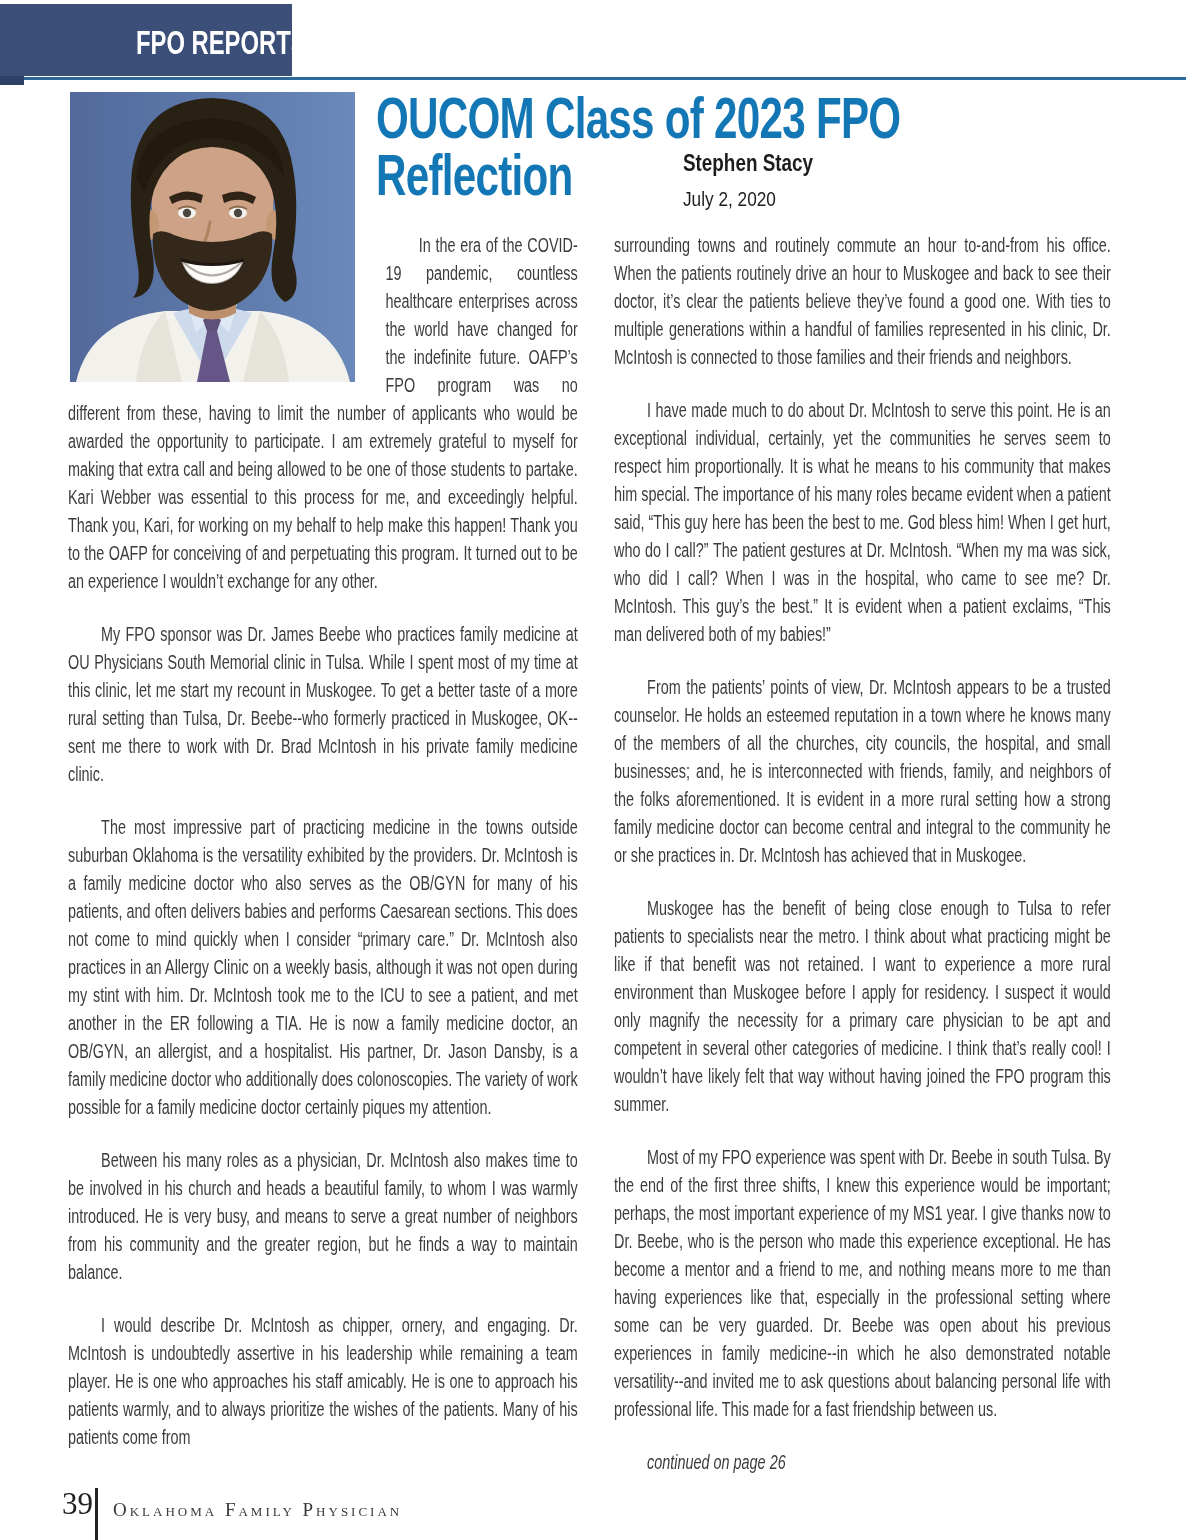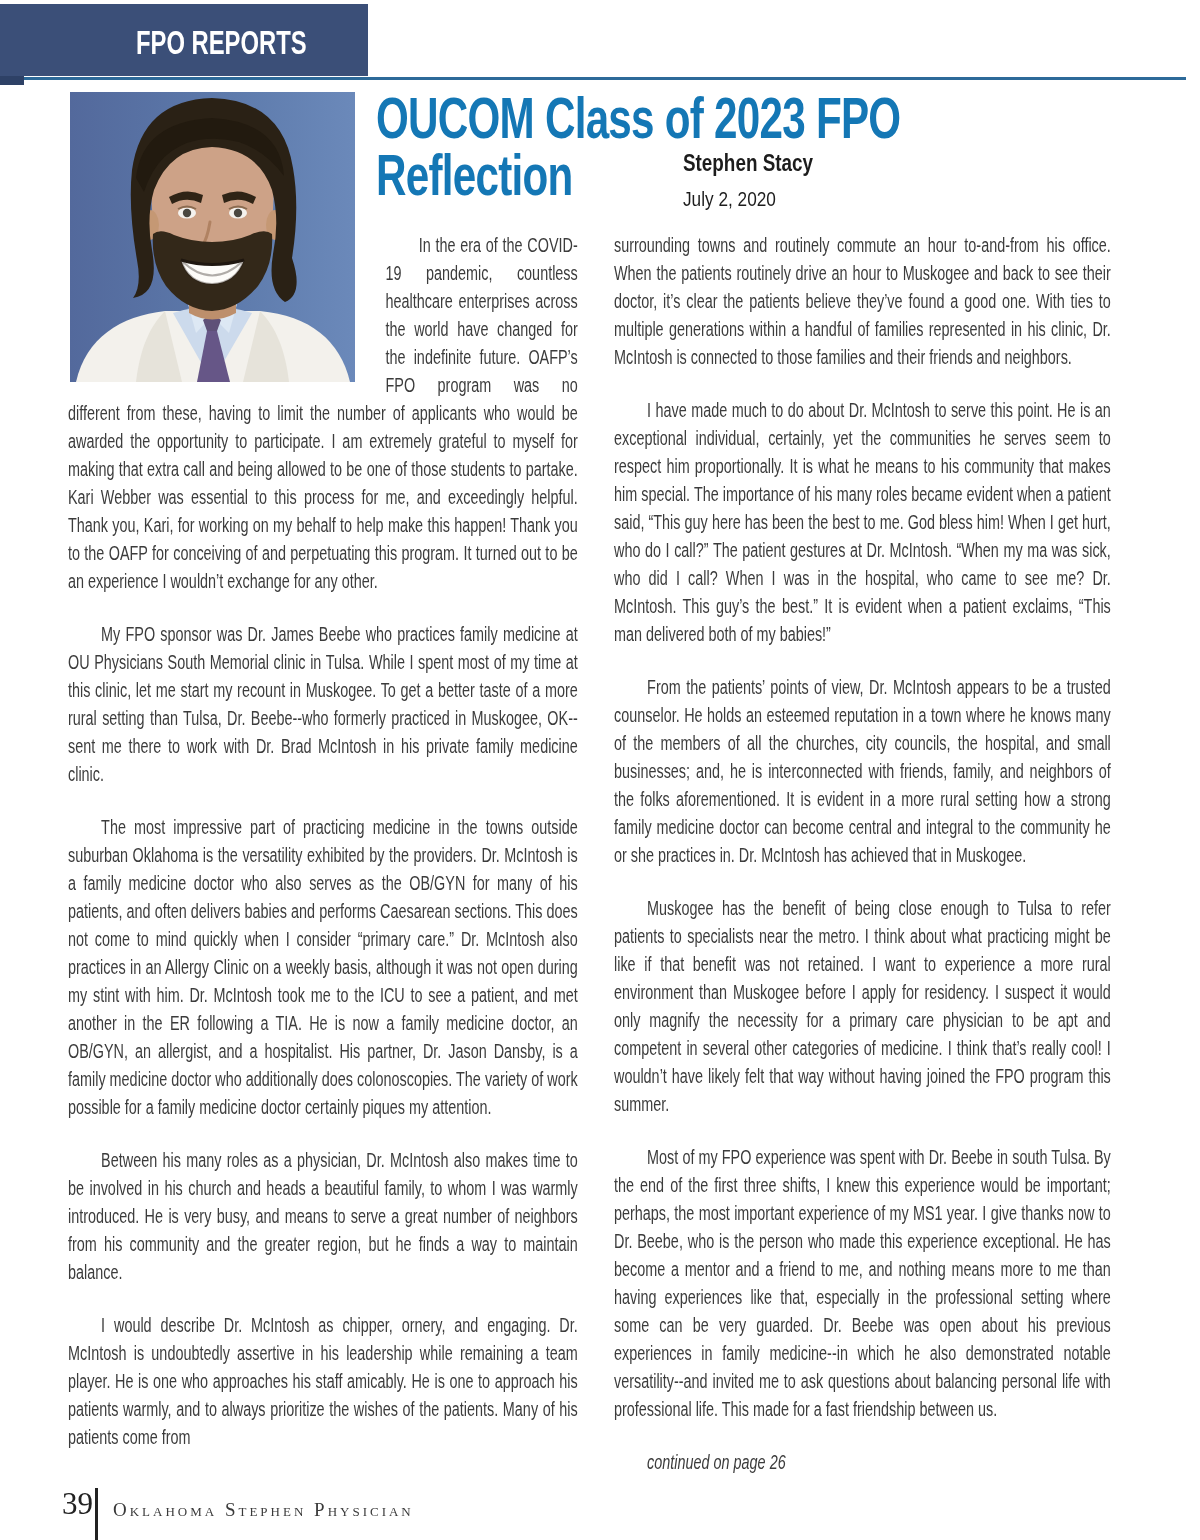--- a/index.html
+++ b/index.html
@@ -2,21 +2,21 @@
 <html lang="en" style="--banner: #3b4f78; --notch: #2e4166; --rule: #2d6a99; --title_blue: #1477b5; --body_text: #3c3c3c;"><head>
 <meta charset="utf-8">
 <style>
   html,body{margin:0;padding:0;background:#ffffff;}
   .page{
     position:relative;width:1200px;height:1540px;background:#ffffff;
     overflow:hidden;font-family:"Liberation Sans",sans-serif;color:#3c3c3c;
   }
   
   .band{
-    position:absolute;left:0;top:4px;width:368px;height:72px;
+    position:absolute;left:0;top:4px;width:292px;height:72px;
     background:var(--banner,#3b4f78);
   }
   .band .kicker{
     position:absolute;left:136px;top:19px;display:inline-block;
     font-size:34px;font-weight:bold;color:#ffffff;letter-spacing:0px;
     white-space:nowrap;transform:scaleX(0.70);transform-origin:0 0;
   }
   .band-notch{position:absolute;left:0;top:76px;width:24px;height:9px;background:var(--notch,#2e4166);}
   .head-rule{position:absolute;left:24px;top:77px;width:1162px;height:3px;background:var(--rule,#2d6a99);}
   
@@ -139,15 +139,15 @@
     <p class="no-indent">surrounding towns and routinely commute an hour to-and-from his office. When the patients routinely drive an hour to Muskogee and back to see their doctor, it’s clear the patients believe they’ve found a good one. With ties to multiple generations within a handful of families represented in his clinic, Dr. McIntosh is connected to those families and their friends and neighbors.</p>
     <p>I have made much to do about Dr. McIntosh to serve this point. He is an exceptional individual, certainly, yet the communities he serves seem to respect him proportionally. It is what he means to his community that makes him special. The importance of his many roles became evident when a patient said, “This guy here has been the best to me. God bless him! When I get hurt, who do I call?” The patient gestures at Dr. McIntosh. “When my ma was sick, who did I call? When I was in the hospital, who came to see me? Dr. McIntosh. This guy’s the best.” It is evident when a patient exclaims, “This man delivered both of my babies!”</p>
     <p>From the patients’ points of view, Dr. McIntosh appears to be a trusted counselor. He holds an esteemed reputation in a town where he knows many of the members of all the churches, city councils, the hospital, and small businesses; and, he is interconnected with friends, family, and neighbors of the folks aforementioned. It is evident in a more rural setting how a strong family medicine doctor can become central and integral to the community he or she practices in. Dr. McIntosh has achieved that in Muskogee.</p>
     <p>Muskogee has the benefit of being close enough to Tulsa to refer patients to specialists near the metro. I think about what practicing might be like if that benefit was not retained. I want to experience a more rural environment than Muskogee before I apply for residency. I suspect it would only magnify the necessity for a primary care physician to be apt and competent in several other categories of medicine. I think that’s really cool! I wouldn’t have likely felt that way without having joined the FPO program this summer.</p>
     <p>Most of my FPO experience was spent with Dr. Beebe in south Tulsa. By the end of the first three shifts, I knew this experience would be important; perhaps, the most important experience of my MS1 year. I give thanks now to Dr. Beebe, who is the person who made this experience exceptional. He has become a mentor and a friend to me, and nothing means more to me than having experiences like that, especially in the professional setting where some can be very guarded. Dr. Beebe was open about his previous experiences in family medicine--in which he also demonstrated notable versatility--and invited me to ask questions about balancing personal life with professional life. This made for a fast friendship between us.</p>
     <p class="continued">continued on page 26</p>
   </div>
 
   <div class="folio">39</div>
   <div class="folio-rule"></div>
-  <div class="publication">Oklahoma Stephen Physician</div>
+  <div class="publication">Oklahoma Family Physician</div>
 
 </div>
 
 </body></html>

